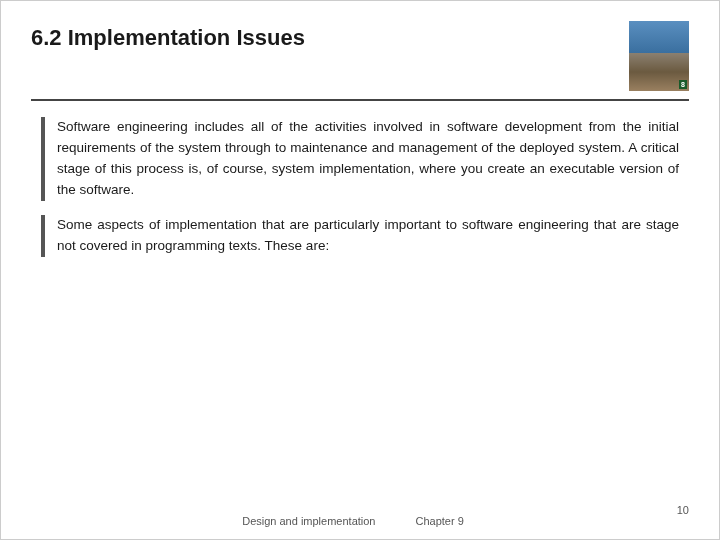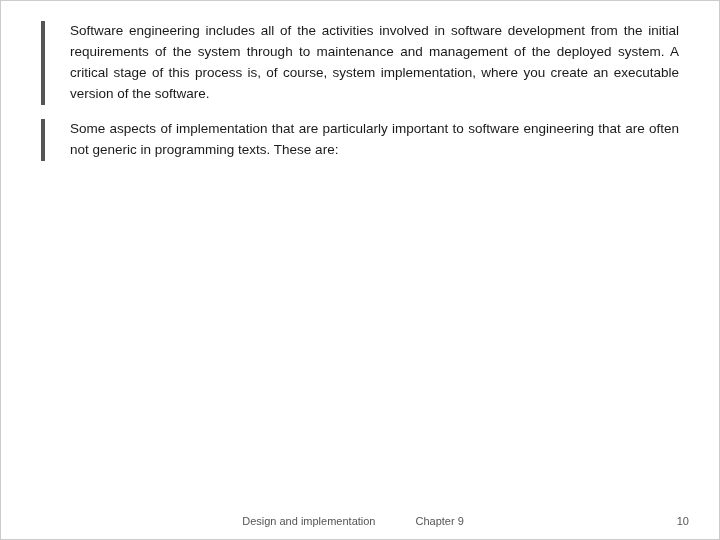--- a/index.html
+++ b/index.html
@@ -80,21 +80,20 @@
     }
 
     .content-area {
       padding: 0 10px;
     }
 
     .paragraph-block {
       display: flex;
       margin-bottom: 14px;
       align-items: flex-start;
-      gap: 13px;
     }
 
     .bullet-line {
       width: 4px;
       background: #555555;
       min-height: 100%;
       margin-right: 12px;
       flex-shrink: 0;
       align-self: stretch;
     }
@@ -115,43 +114,49 @@
       display: flex;
       justify-content: center;
       align-items: center;
       gap: 40px;
       font-size: 11px;
       color: #555555;
     }
 
     .footer-right {
       position: absolute;
-      bottom: 12px;
+      bottom: 23px;
       right: 30px;
       font-size: 11px;
       color: #555555;
     }
   </style>
 </head>
 <body>
 
 <div class="slide-container">
 
+  <div class="header-area">
+    <h1 class="slide-title">6.2 Implementation Issues</h1>
+    <div class="book-cover-img">
+      <div class="book-label">8</div>
+    </div>
+  </div>
 
   <div class="content-area">
 
     <div class="paragraph-block">
       <div class="bullet-line"></div>
       <p class="paragraph-text">Software engineering includes all of the activities involved in software development from the initial requirements of the system through to maintenance and management of the deployed system. A critical stage of this process is, of course, system implementation, where you create an executable version of the software.</p>
     </div>
 
 
     <div class="paragraph-block">
       <div class="bullet-line"></div>
-      <p class="paragraph-text">Some aspects of implementation that are particularly important to software engineering that are often not generic in programming texts. These are:</p>
+      <p class="paragraph-text">Some aspects of implementation that are particularly important to software engineering that are stage not covered in programming texts. These are:</p>
     </div>
 
   </div>
 
   <div class="footer">
     <span>Design and implementation</span>
     <span>Chapter 9</span>
   </div>
 
   <div class="footer-right">

